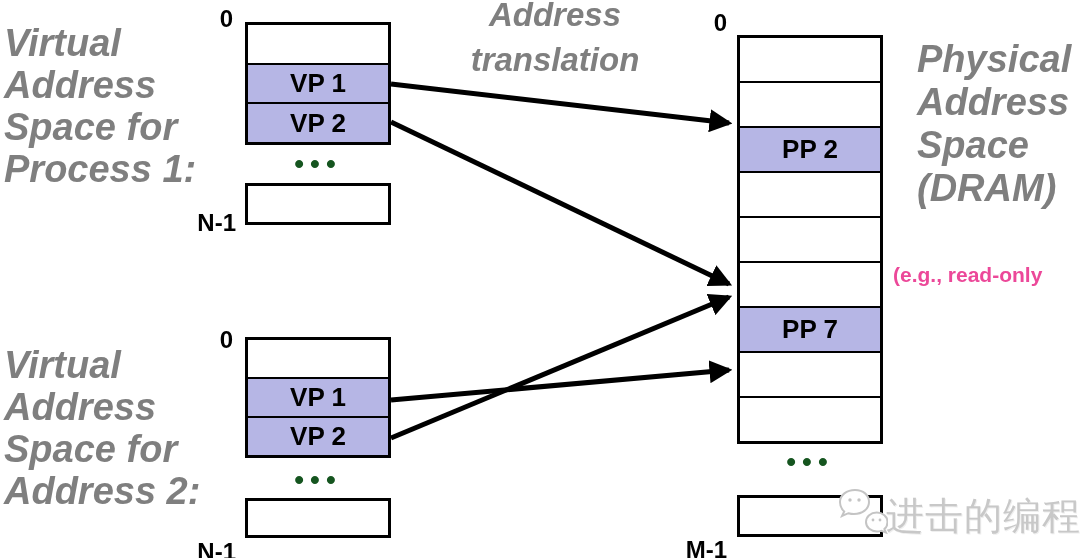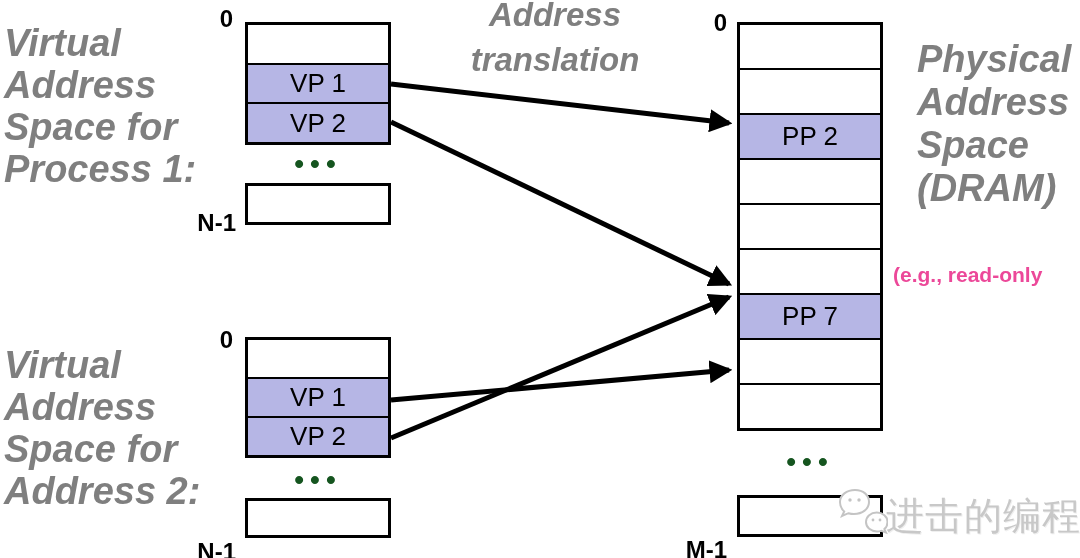--- a/index.html
+++ b/index.html
@@ -22,21 +22,21 @@
   .membox{
     position:absolute;left:245px;width:146px;border:3px solid var(--line-black,#000);
     box-sizing:border-box;background:#fff;display:flex;flex-direction:column;
   }
   .membox.phys{left:737px;}
   .mcell{flex:1;background:#fff;}
   .mcell + .mcell{border-top:2px solid var(--line-black,#000);}
   .mcell.hl{
     background:var(--page-fill,#b6b6e5);
     display:flex;align-items:center;justify-content:center;
-    font-weight:normal;font-size:26px;color:#000;
+    font-weight:bold;font-size:26px;color:#000;
   }
   .addr{
     position:absolute;width:72px;text-align:right;
     font-weight:bold;font-size:24px;color:#000;white-space:nowrap;
   }
   .dots{
     position:absolute;width:146px;text-align:center;
     color:var(--dots-green,#15551f);font-weight:bold;font-size:28px;
     letter-spacing:6px;line-height:28px;
   }
@@ -103,21 +103,21 @@
     <div class="mcell hl">VP 1</div>
     <div class="mcell hl">VP 2</div>
   </div>
   <div class="dots" style="left:245px;top:466px;">•••</div>
   <div class="membox" style="top:498px;height:40px;">
     <div class="mcell"></div>
   </div>
   <div class="addr" style="left:164px;top:538px;">N-1</div>
 
   <div class="addr" style="left:655px;top:9px;">0</div>
-  <div class="membox phys" style="top:22px;height:409px;">
+  <div class="membox phys" style="top:35px;height:409px;">
     <div class="mcell"></div>
     <div class="mcell"></div>
     <div class="mcell hl">PP 2</div>
     <div class="mcell"></div>
     <div class="mcell"></div>
     <div class="mcell"></div>
     <div class="mcell hl">PP 7</div>
     <div class="mcell"></div>
     <div class="mcell"></div>
   </div>

